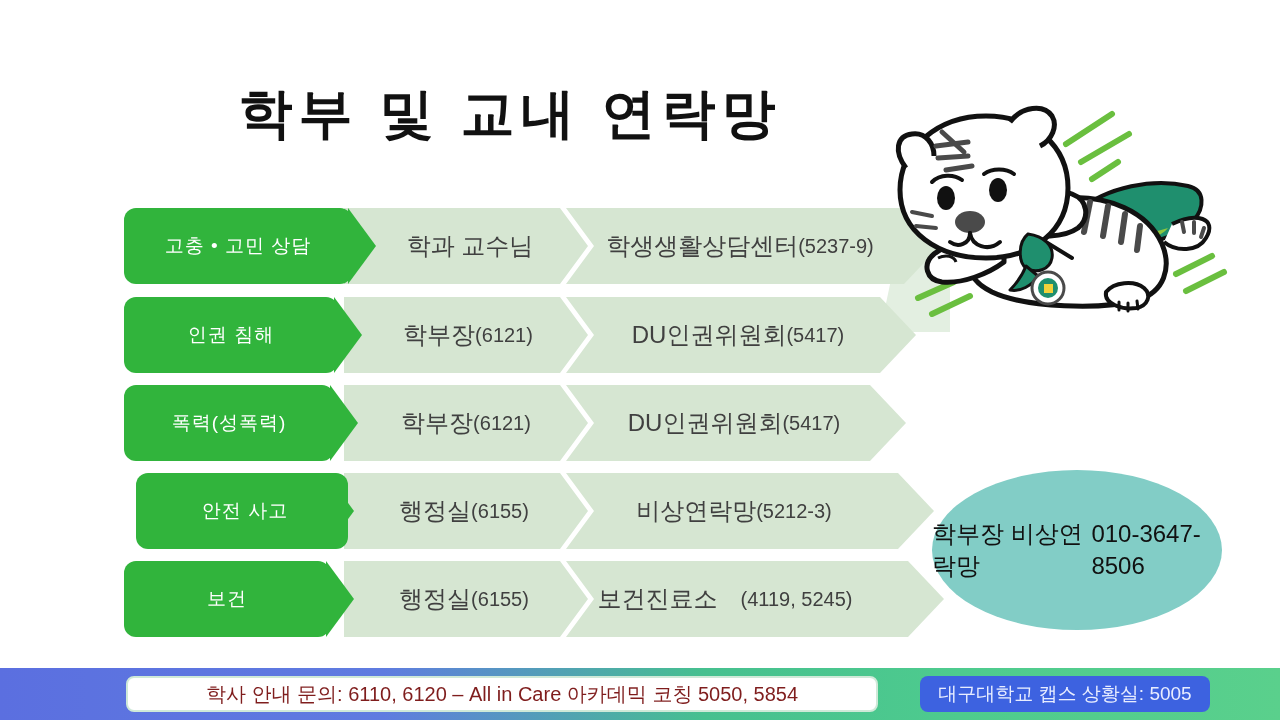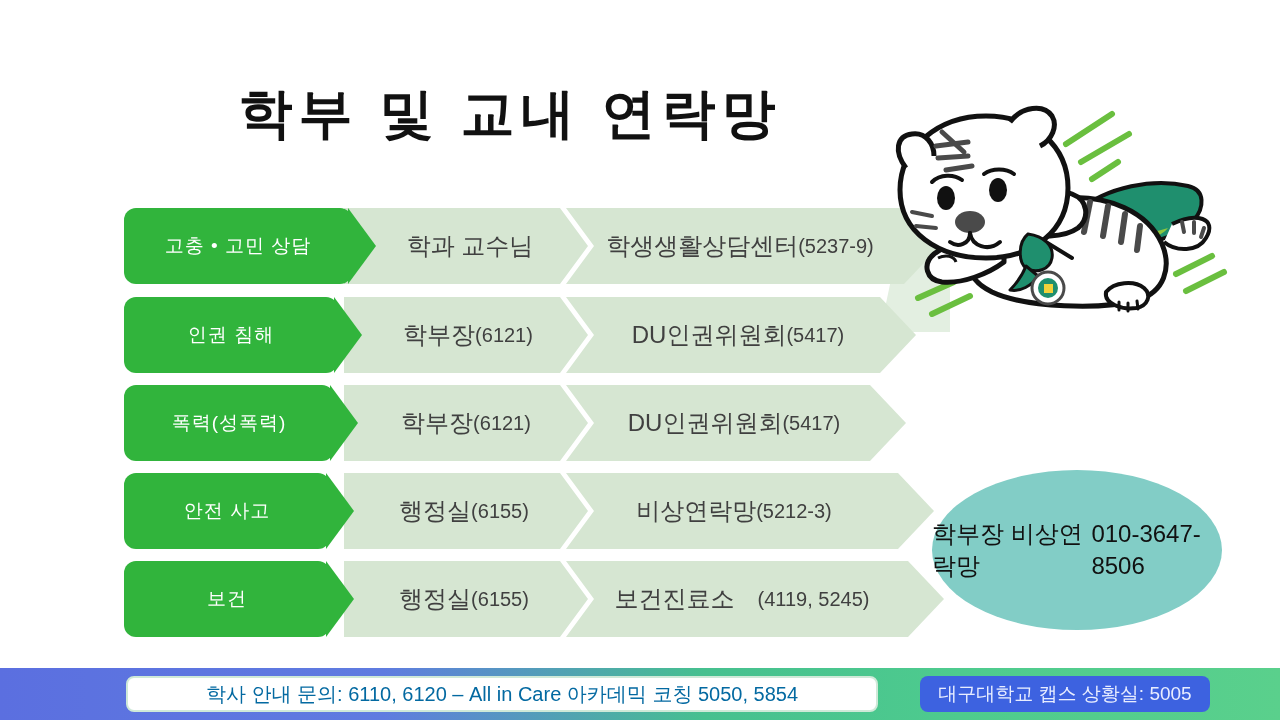--- a/index.html
+++ b/index.html
@@ -108,21 +108,21 @@
     position:absolute;left:0;top:668px;width:1280px;height:52px;
     background:linear-gradient(to right,#5b6fe0 0%,#5f7ce0 30%,#46c08f 55%,#4ecb8e 75%,#5ad08c 100%);
     z-index:7;
   }
   .footer-pill{
     position:absolute;top:8px;left:126px;width:752px;height:36px;
     background:#ffffff;
     border:2px solid #cfe9d8;
     border-radius:8px;
     display:flex;align-items:center;justify-content:center;
-    color:#0369a1;
+    color:#7f1d1d;
     font-size:20px;
     white-space:nowrap;
     box-sizing:border-box;
   }
   .footer-pill2{
     position:absolute;top:8px;left:920px;width:290px;height:36px;
     background:#3d62e0;
     border-radius:8px;
     display:flex;align-items:center;justify-content:center;
     color:#e8edff;
@@ -197,21 +197,21 @@
         <span>DU인권위원회</span>
           <span class="ext">(5417)</span>
       </div>
     </div>
 
     <div class="row" style="top:473px;">
       <div class="band" style="left:344px;width:590px;clip-path:polygon(0 0,554px 0,100% 50%,554px 100%,0 100%);">
         <div class="chev" style="left:216px;"></div>
       </div>
       <div class="label-tip" style="left:326px;"></div>
-      <div class="label-box" style="left:124px;width:206px;">
+      <div class="label-box" style="left:136px;width:206px;padding-left:6px;">
         <span>안전 사고</span>
       </div>
       <div class="cell" style="left:356px;width:216px;">
         <span>행정실</span>
           <span class="ext">(6155)</span>
       </div>
       <div class="cell" style="left:574px;width:320px;">
         <span>비상연락망</span>
           <span class="ext">(5212-3)</span>
       </div>
@@ -222,21 +222,21 @@
         <div class="chev" style="left:216px;"></div>
       </div>
       <div class="label-tip" style="left:326px;"></div>
       <div class="label-box" style="left:124px;width:206px;">
         <span>보건</span>
       </div>
       <div class="cell" style="left:356px;width:216px;">
         <span>행정실</span>
           <span class="ext">(6155)</span>
       </div>
-      <div class="cell" style="left:576px;width:332px;gap:23px;">
+      <div class="cell" style="left:559px;width:332px;gap:23px;">
         <span>보건진료소</span>
           <span class="ext">(4119, 5245)</span>
       </div>
     </div>
 
   </div>
 
   <div class="oval">
     <div>학부장 비상연락망</div>
     <div>010-3647-8506</div>

